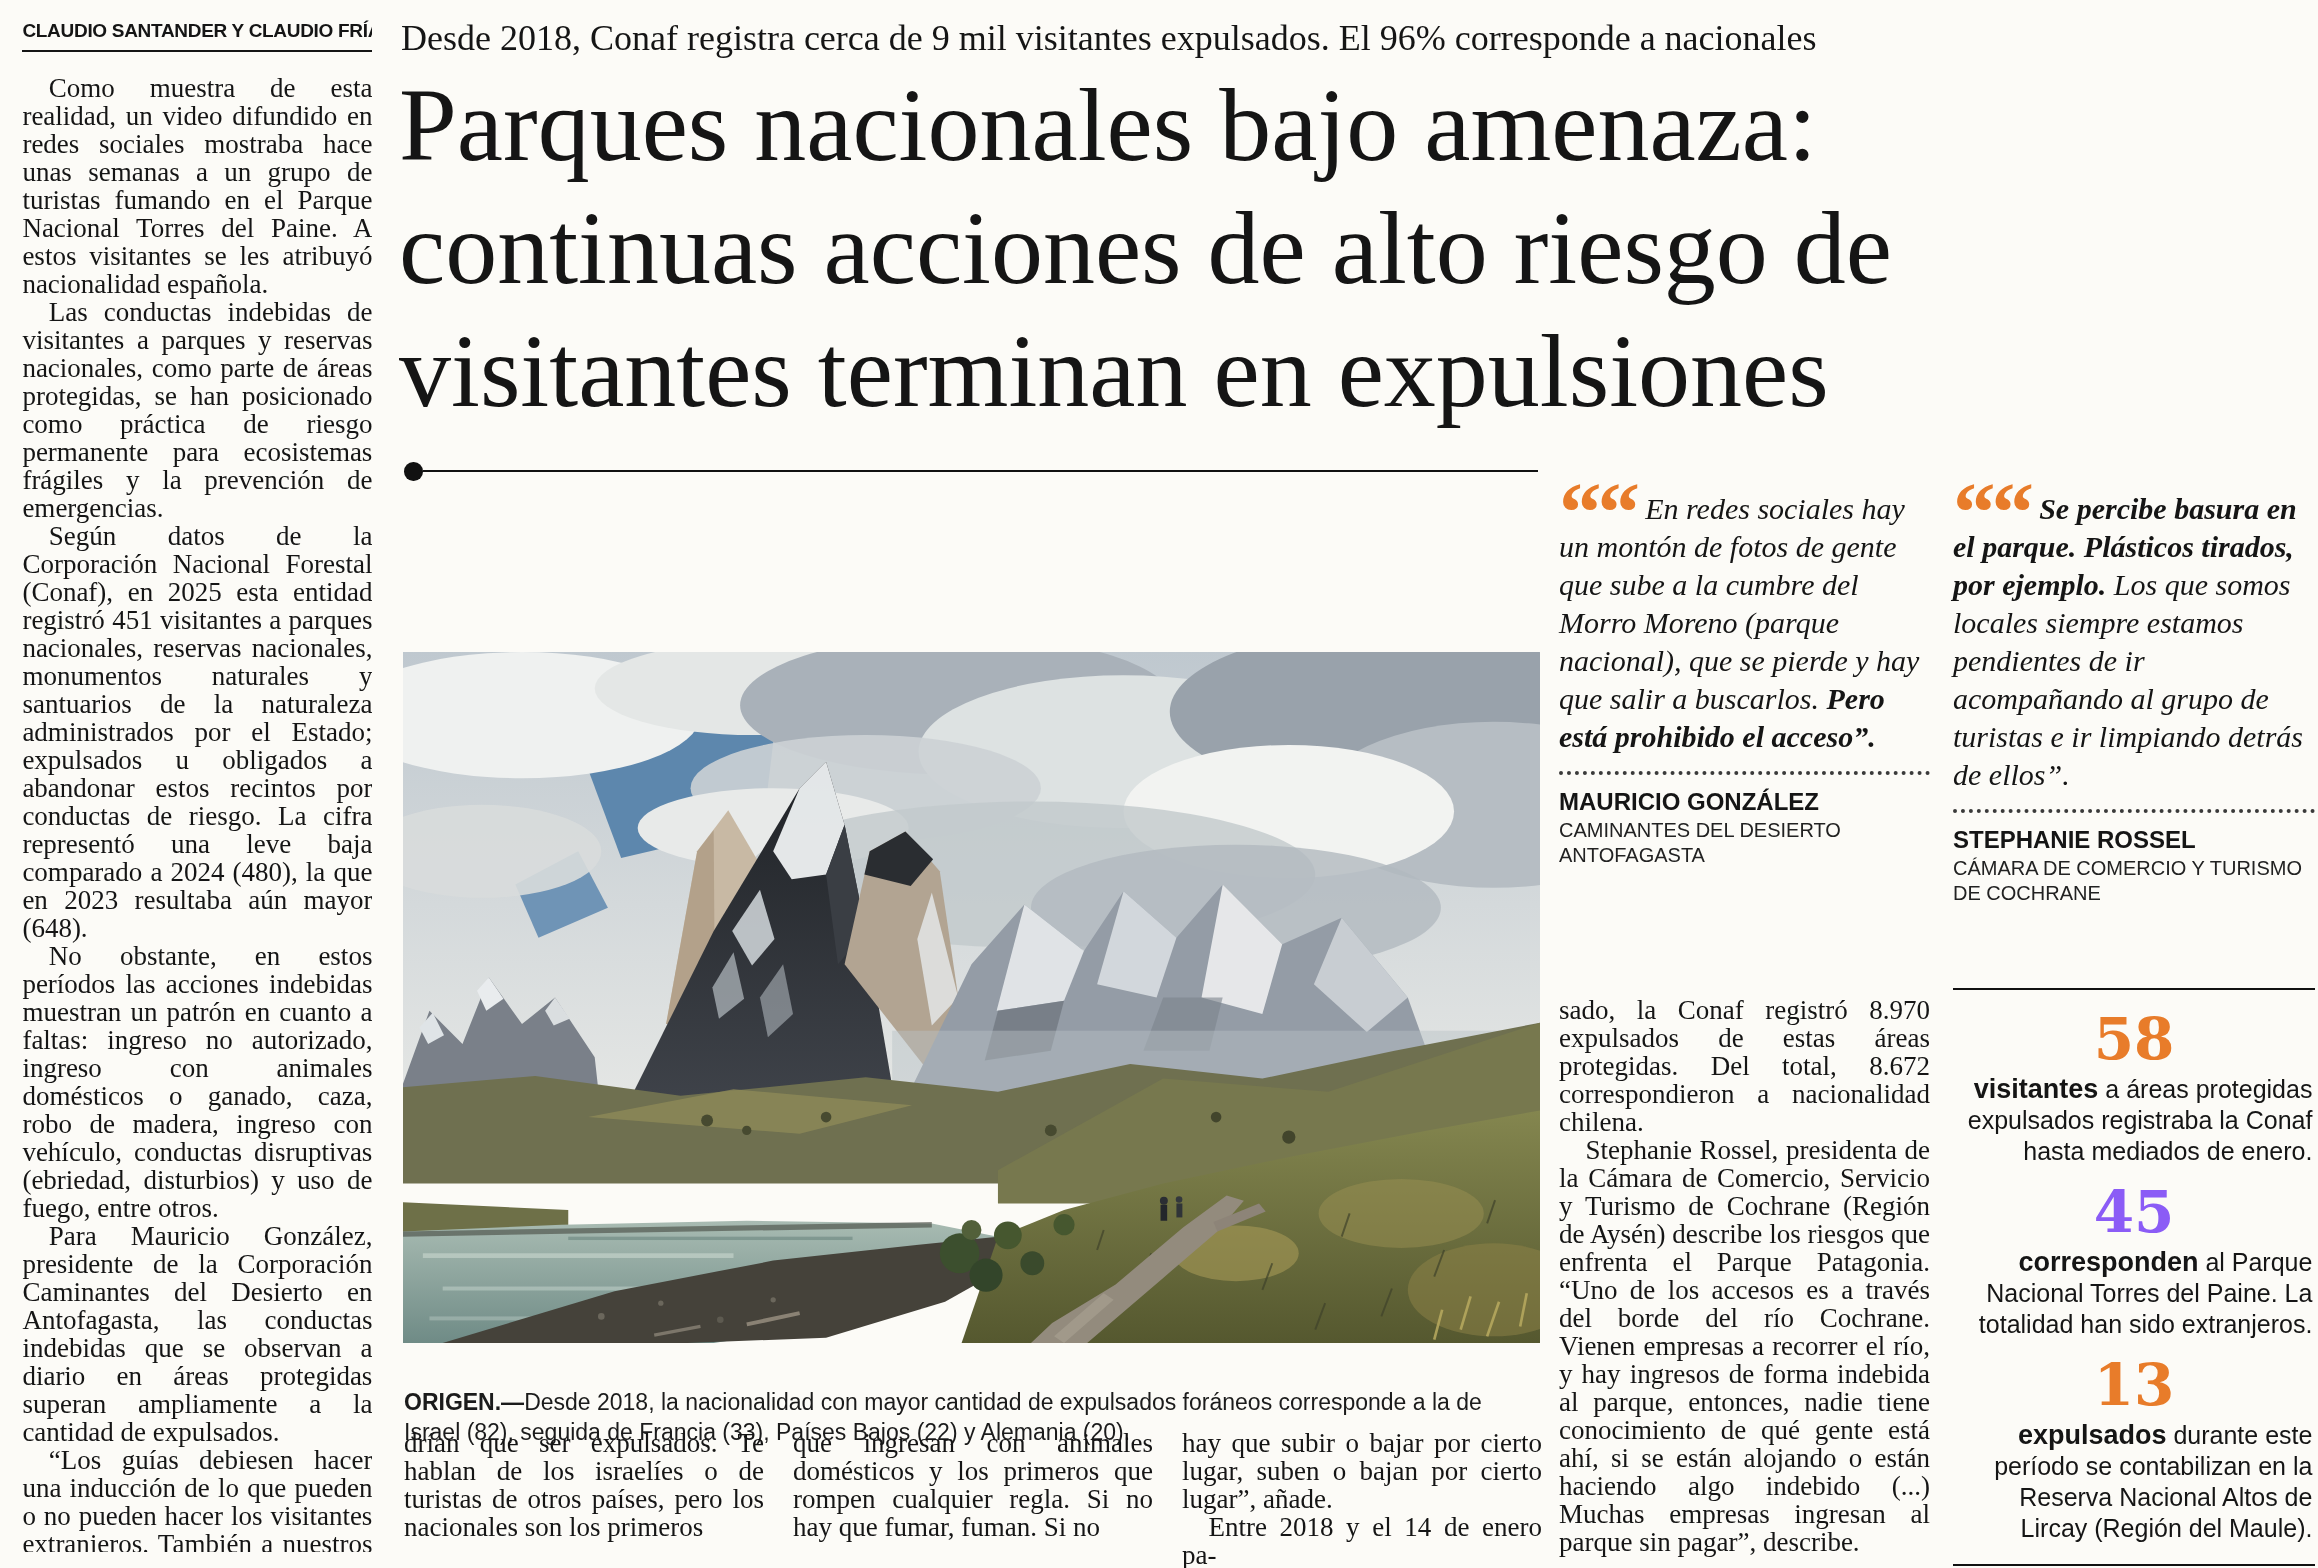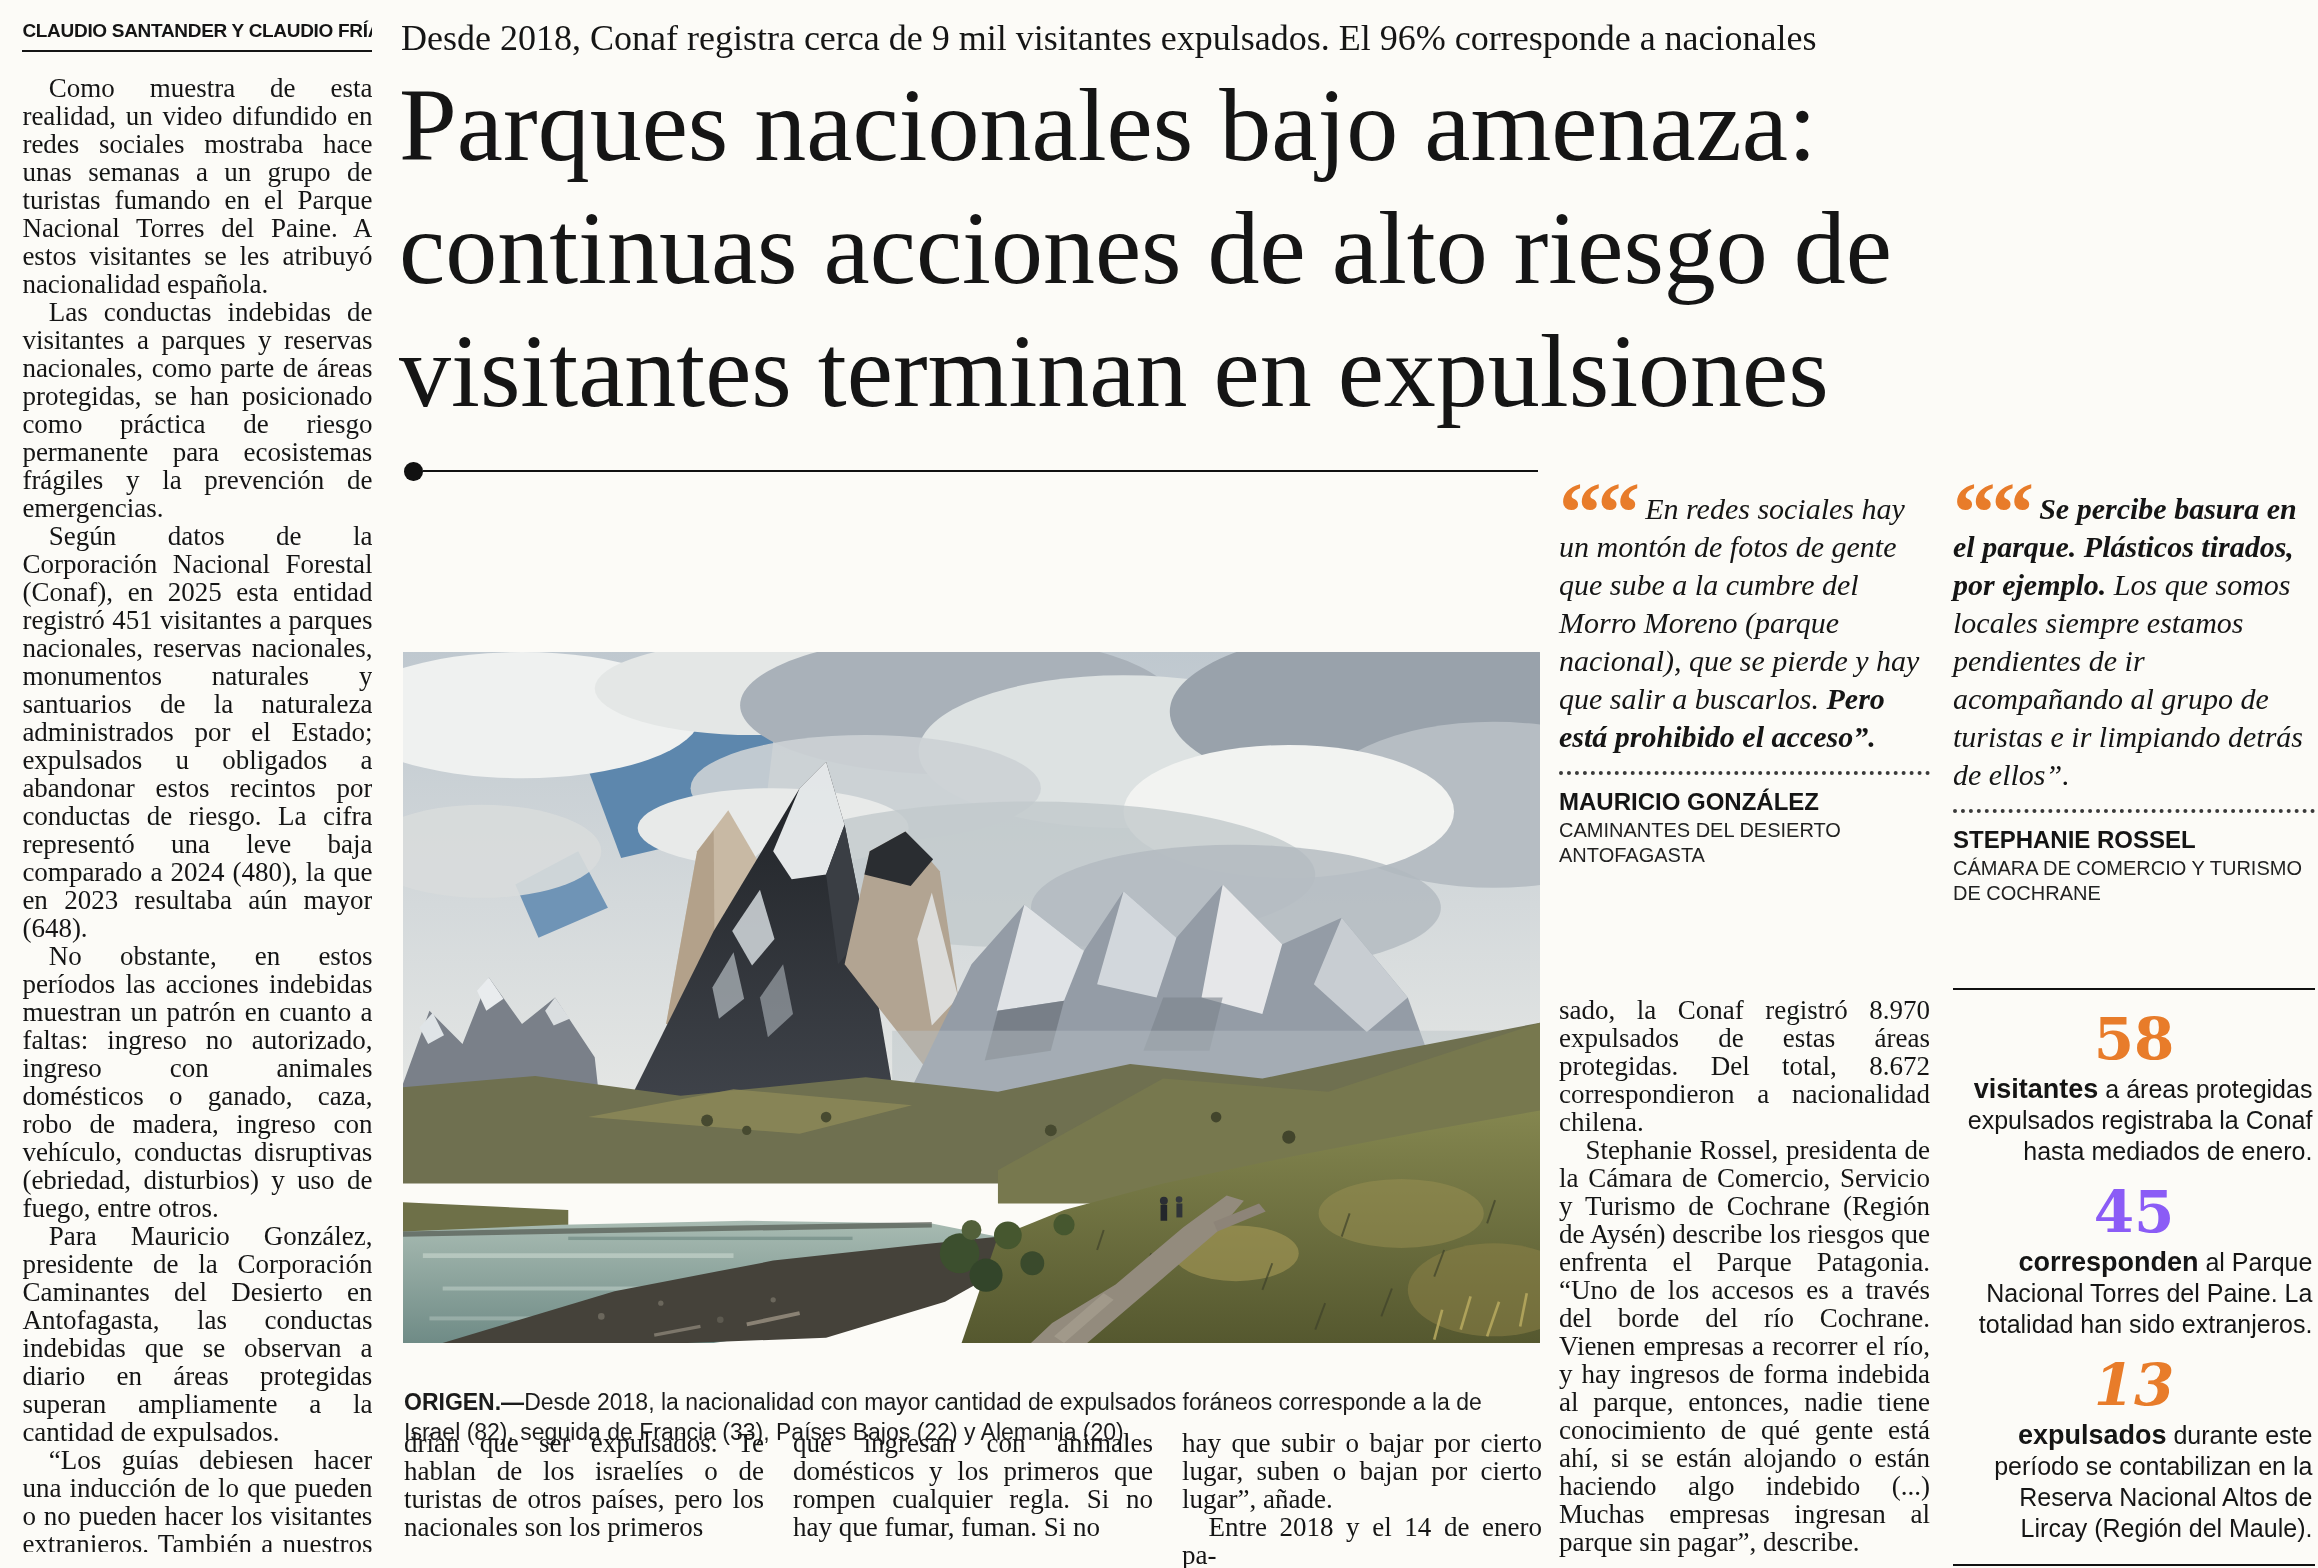--- a/index.html
+++ b/index.html
@@ -270,21 +270,21 @@
         <b>visitantes</b><span> a áreas protegidas expulsados registraba la Conaf hasta mediados de enero.</span>
       </div>
     </div>
     <div class="stat">
       <div class="stat-number" style="color:#8b5cf6;">45</div>
       <div class="stat-text">
         <b>corresponden</b><span> al Parque Nacional Torres del Paine. La totalidad han sido extranjeros.</span>
       </div>
     </div>
     <div class="stat">
-      <div class="stat-number" style="color:#e87c2a;font-style:italic;">13</div>
+      <div class="stat-number" style="color:#e87c2a;">13</div>
       <div class="stat-text">
         <b>expulsados</b><span> durante este período se contabilizan en la Reserva Nacional Altos de Lircay (Región del Maule).</span>
       </div>
     </div>
   </div>
 
 </div>
 
 
 </body></html>

